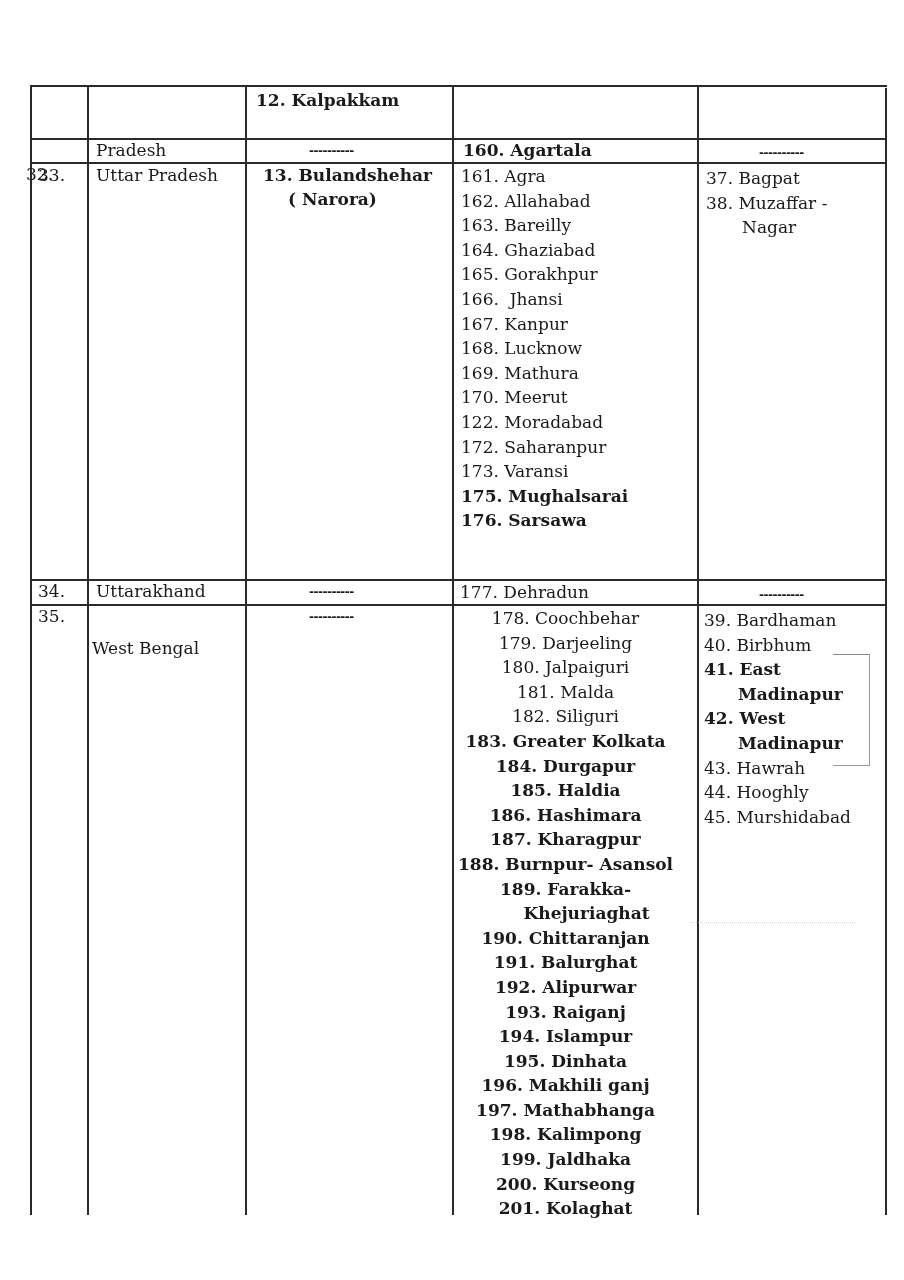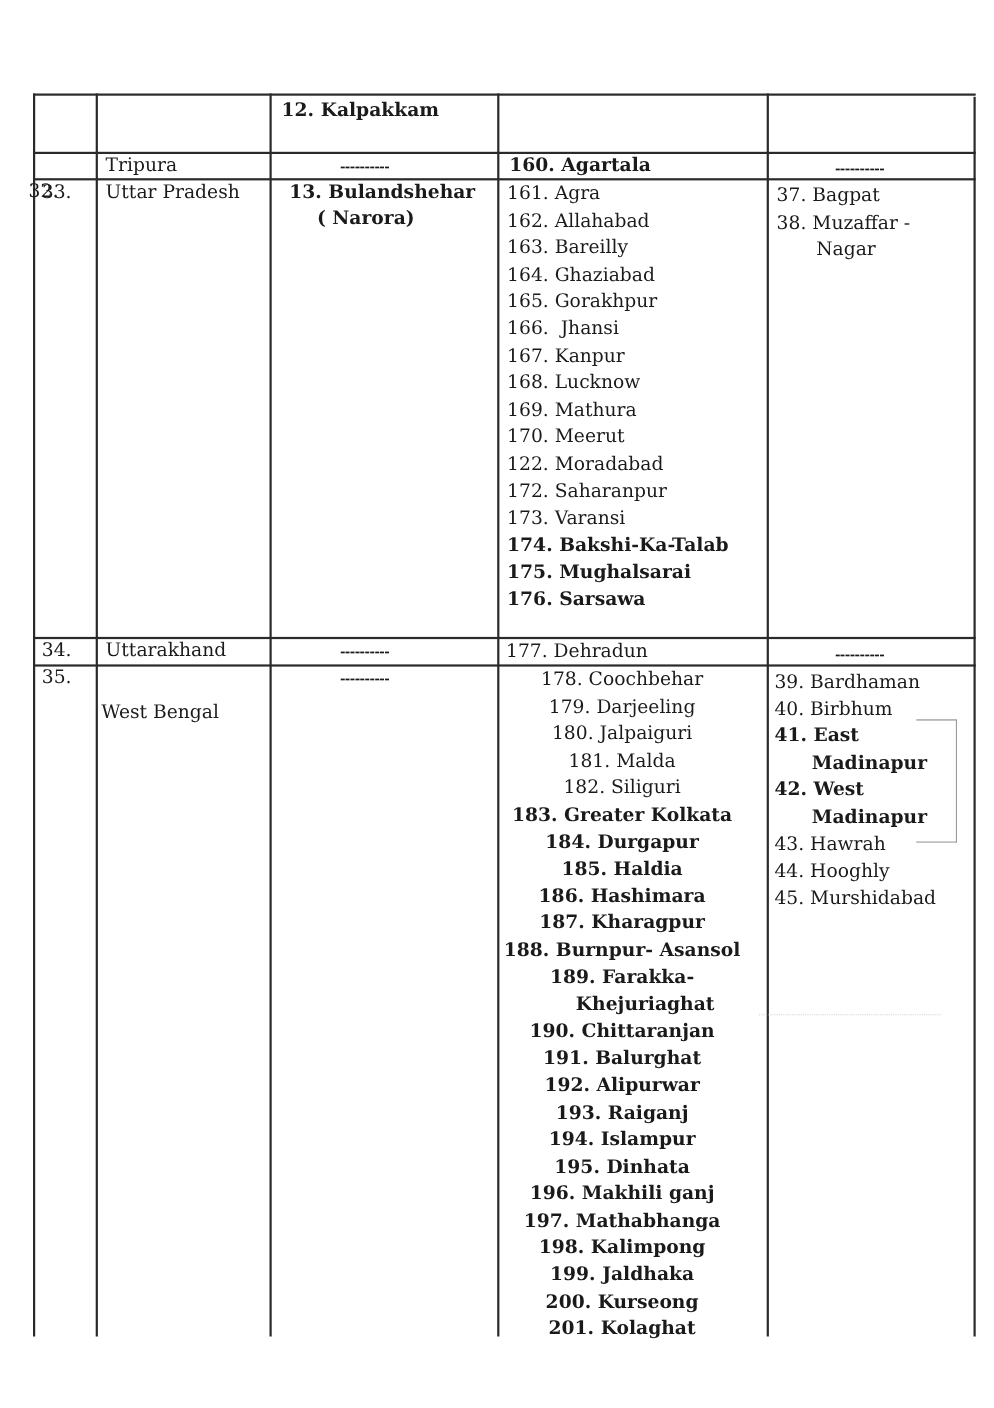--- a/index.html
+++ b/index.html
@@ -31,21 +31,21 @@
 
   <div class="hline" style="left:30px; top:85px; width:857px;"></div>
   <div class="hline" style="left:30px; top:138px; width:857px;"></div>
   <div class="hline" style="left:30px; top:162px; width:857px;"></div>
   <div class="hline" style="left:30px; top:579px; width:857px;"></div>
   <div class="hline" style="left:30px; top:604px; width:857px;"></div>
 
   <div class="t b" style="left:256px; top:88px;">12. Kalpakkam</div>
 
   <div class="t" style="left:26px; top:138px;margin-top:24px;">32.</div>
-  <div class="t" style="left:96px; top:138px;">Tripura</div>
+  <div class="t" style="left:96px; top:138px;">Pradesh</div>
   <div class="dash" style="left:309px; top:144px;">----------</div>
   <div class="t b" style="left:463px; top:138px;">160. Agartala</div>
   <div class="dash" style="left:759px; top:146px;">----------</div>
 
   <div class="t" style="left:38px; top:163px;">33.</div>
   <div class="t" style="left:96px; top:163px;">Uttar Pradesh</div>
   <div class="t b c" style="left:250px; top:163px; width:195px;">13. Bulandshehar</div>
   <div class="t b c" style="left:250px; top:187px; width:165px;text-align:center;">( Narora)</div>
 
   <ul class="list" style="left:461px; top:164px;">
@@ -55,21 +55,20 @@
     <li>164. Ghaziabad</li>
     <li>165. Gorakhpur</li>
     <li style="white-space:pre;">166.  Jhansi</li>
     <li>167. Kanpur</li>
     <li>168. Lucknow</li>
     <li>169. Mathura</li>
     <li>170. Meerut</li>
     <li>122. Moradabad</li>
     <li>172. Saharanpur</li>
     <li>173. Varansi</li>
-    <li class="b">174. Bakshi-Ka-Talab</li>
     <li class="b">175. Mughalsarai</li>
     <li class="b">176. Sarsawa</li>
   </ul>
 
   <ul class="list" style="left:706px; top:166px;">
     <li>37. Bagpat</li>
     <li>38. Muzaffar -</li>
     <li style="padding-left:36px;">Nagar</li>
   </ul>
 

